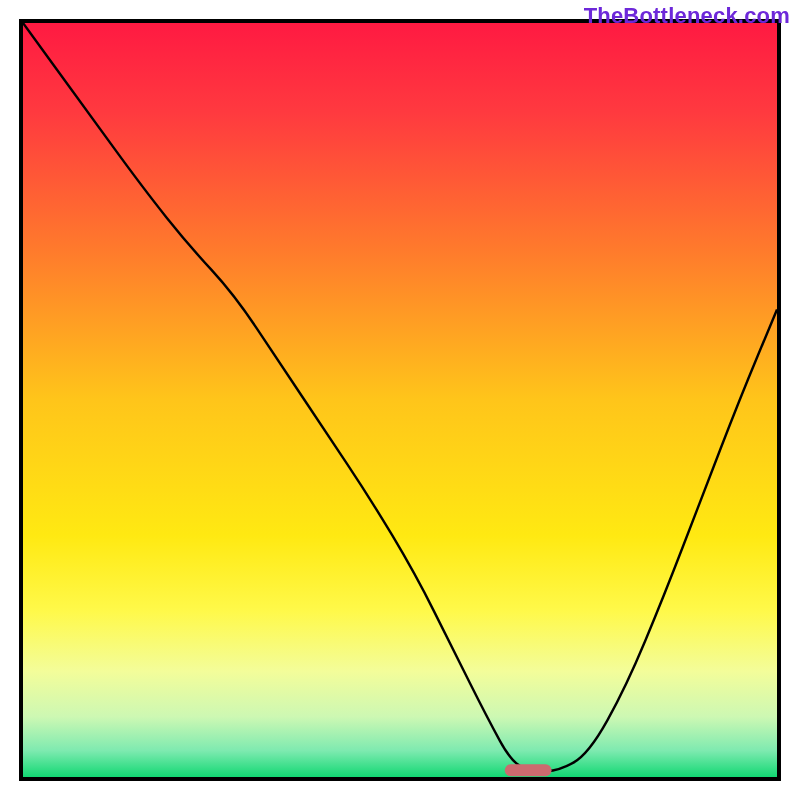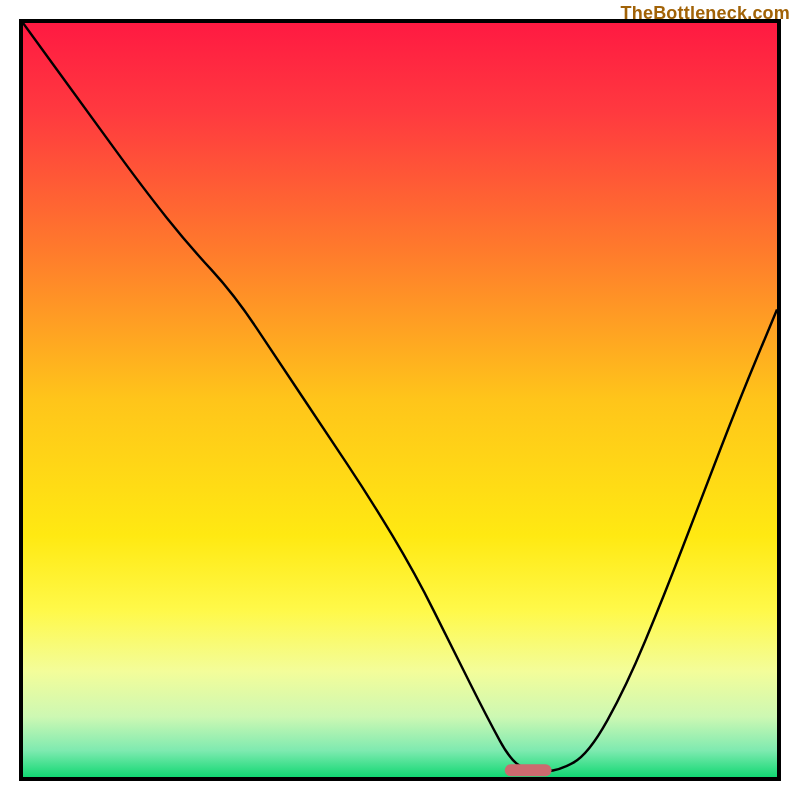--- a/index.html
+++ b/index.html
@@ -12,23 +12,23 @@
   }
   .chart-wrap {
     position: relative;
     width: 800px;
     height: 800px;
   }
   .watermark {
     position: absolute;
     top: 3px;
     right: 10px;
-    font-size: 18px;
+    font-size: 22px;
     font-weight: 600;
-    color: #a16207;
+    color: #6d28d9;
     letter-spacing: 0.2px;
     z-index: 3;
     user-select: none;
   }
   svg {
     display: block;
   }
 </style>
 </head>
 <body>

